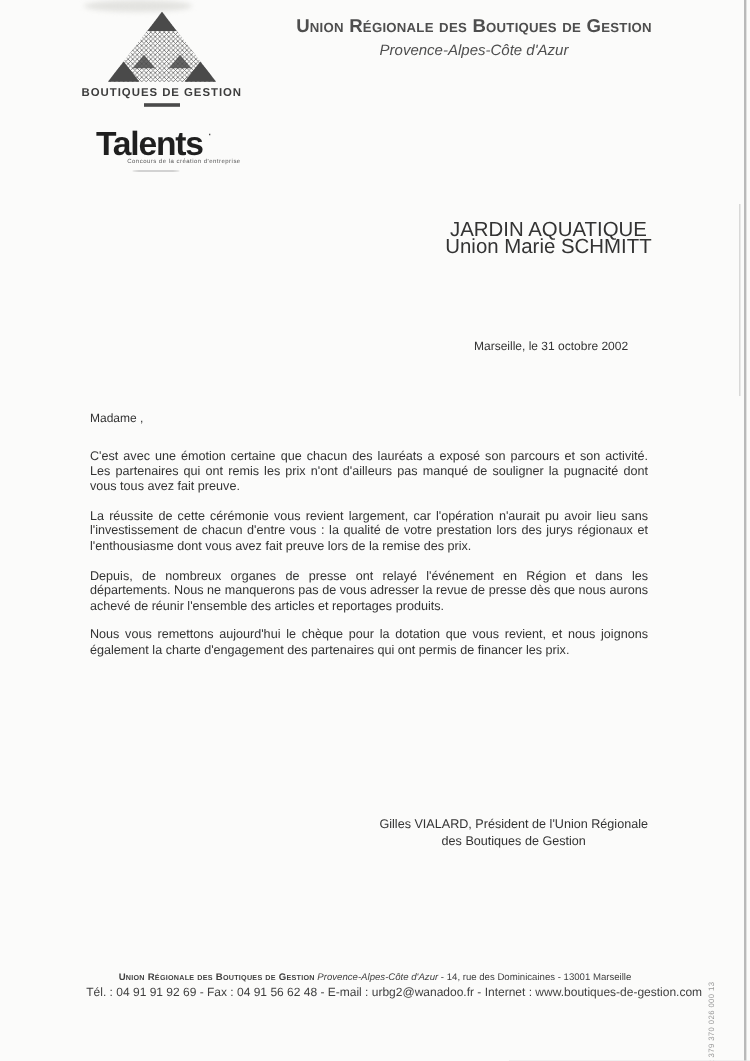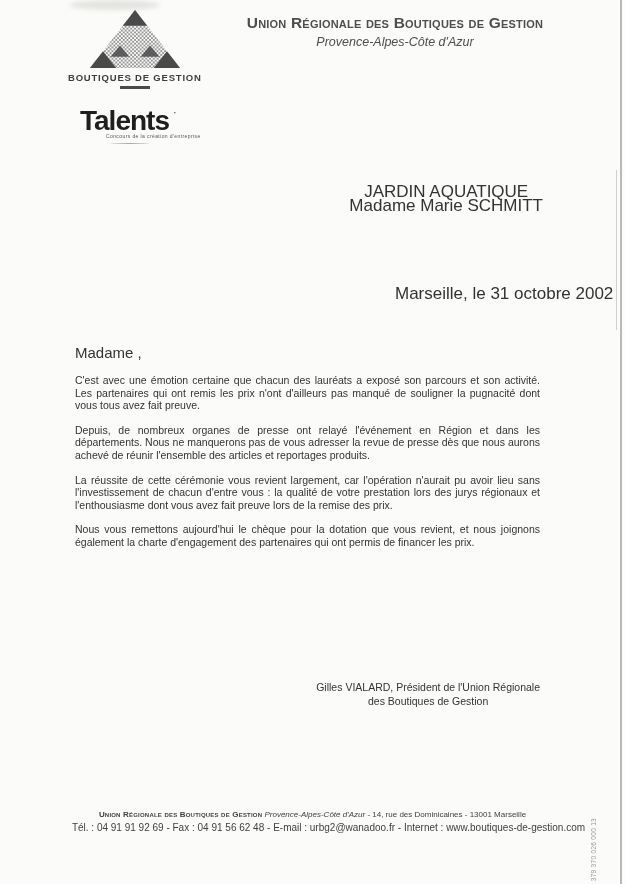--- a/index.html
+++ b/index.html
@@ -28,24 +28,24 @@
 
   
   .talents{position:absolute;left:80px;top:106px;}
   .talents-word{font-size:28px;font-weight:bold;letter-spacing:-1px;color:#1f1f1f;line-height:28px;}
   .talents-mark{font-size:11px;vertical-align:14px;color:#444;margin-left:4px;}
   .talents-tagline{font-size:5px;color:#555;margin-left:26px;margin-top:-2px;letter-spacing:.4px;white-space:nowrap;}
   .talents-rule{width:40px;height:1px;background:#aaa;margin:4px 0 0 30px;border-radius:50%;}
 
   
   .recipient{position:absolute;top:185px;right:82px;text-align:center;font-size:17px;line-height:14px;color:#333;}
-  .dateline{position:absolute;top:284px;left:395px;font-size:17px;color:#333;}
+  .dateline{position:absolute;top:284px;left:395px;font-size:10px;color:#333;}
 
   
-  .salutation{position:absolute;top:344px;left:75px;font-size:15px;color:#333;}
+  .salutation{position:absolute;top:344px;left:75px;font-size:10px;color:#333;}
   .body-text{position:absolute;top:374px;left:75px;width:465px;}
   .body-text p{
     font-size:10.5px;line-height:12.6px;color:#333;
     text-align:justify;margin:0 0 12px 0;
   }
 
   
   .sig1{position:absolute;top:653px;right:85px;font-size:10.5px;color:#333;}
   .sig2{position:absolute;top:681px;right:85px;font-size:10.5px;line-height:13.5px;color:#333;text-align:center;}
 
@@ -96,31 +96,31 @@
   </div>
 
   <div class="talents">
     <span class="talents-word">Talents</span><span class="talents-mark">·</span>
     <div class="talents-tagline">Concours de la création    d'entreprise</div>
     <div class="talents-rule"></div>
   </div>
 
   <div class="recipient">
     <div>JARDIN AQUATIQUE</div>
-    <div>Madame  Marie SCHMITT</div>
+    <div>Union  Marie SCHMITT</div>
   </div>
 
   <div class="dateline">Marseille, le 31 octobre 2002</div>
 
   <div class="salutation">Madame ,</div>
 
   <div class="body-text">
     <p>C'est avec une émotion certaine que chacun des lauréats a exposé son parcours et son activité. Les partenaires qui ont remis les prix n'ont d'ailleurs pas manqué de souligner la pugnacité dont vous tous avez fait preuve.</p>
+    <p>La réussite de cette cérémonie vous revient largement, car l'opération n'aurait pu avoir lieu sans l'investissement de chacun d'entre vous : la qualité de votre prestation lors des jurys régionaux et l'enthousiasme dont vous avez fait preuve lors de la remise des prix.</p>
     <p>Depuis, de nombreux organes de presse ont relayé l'événement en Région et dans les départements. Nous ne manquerons pas de vous adresser la revue de presse dès que nous aurons achevé de réunir l'ensemble des articles et reportages produits.</p>
-    <p>La réussite de cette cérémonie vous revient largement, car l'opération n'aurait pu avoir lieu sans l'investissement de chacun d'entre vous : la qualité de votre prestation lors des jurys régionaux et l'enthousiasme dont vous avez fait preuve lors de la remise des prix.</p>
     <p>Nous vous remettons aujourd'hui le chèque pour la dotation que vous revient, et nous joignons également la charte d'engagement des partenaires qui ont permis de financer les prix.</p>
   </div>
 
   <div class="sig2">
     <div>Gilles VIALARD, Président de l'Union Régionale</div>
     <div>des Boutiques de Gestion</div>
   </div>
 
   <div class="side-note">Association loi 1901 Siret 379 370 026 000 13</div>
 

